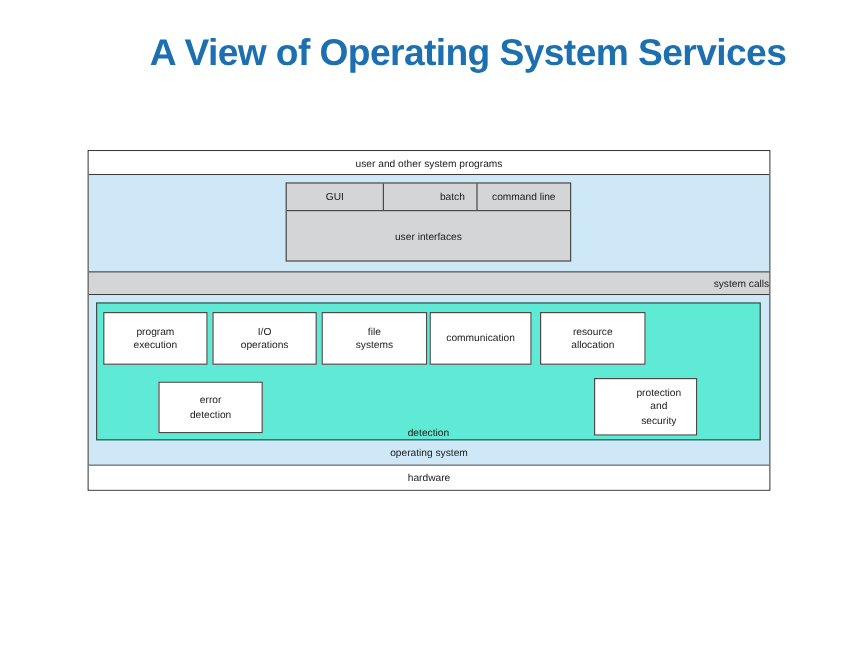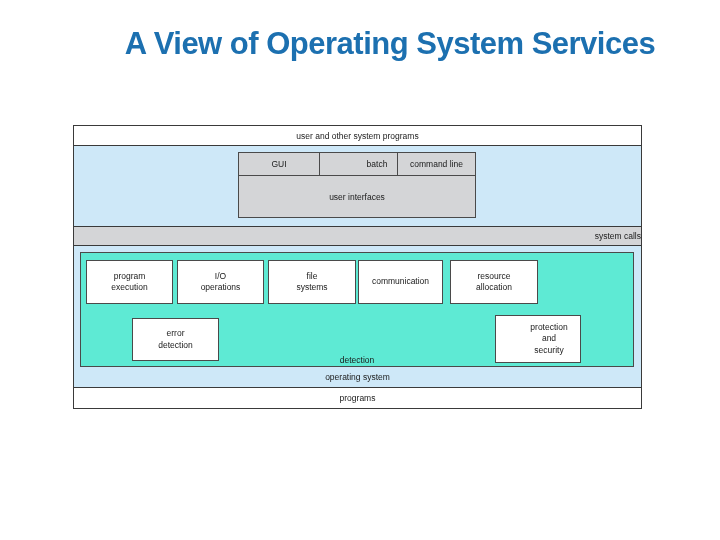--- a/index.html
+++ b/index.html
@@ -174,16 +174,16 @@
 detection</div>
       <div class="svc-box e2">protection
 and
 security</div>
       <div class="services-label">detection</div>
     </div>
     <div class="os-label">operating system</div>
   </div>
 
   <div class="row hardware">
-    <span>programs</span>
+    <span>hardware</span>
   </div>
 
 </div>
 
 </body></html>

